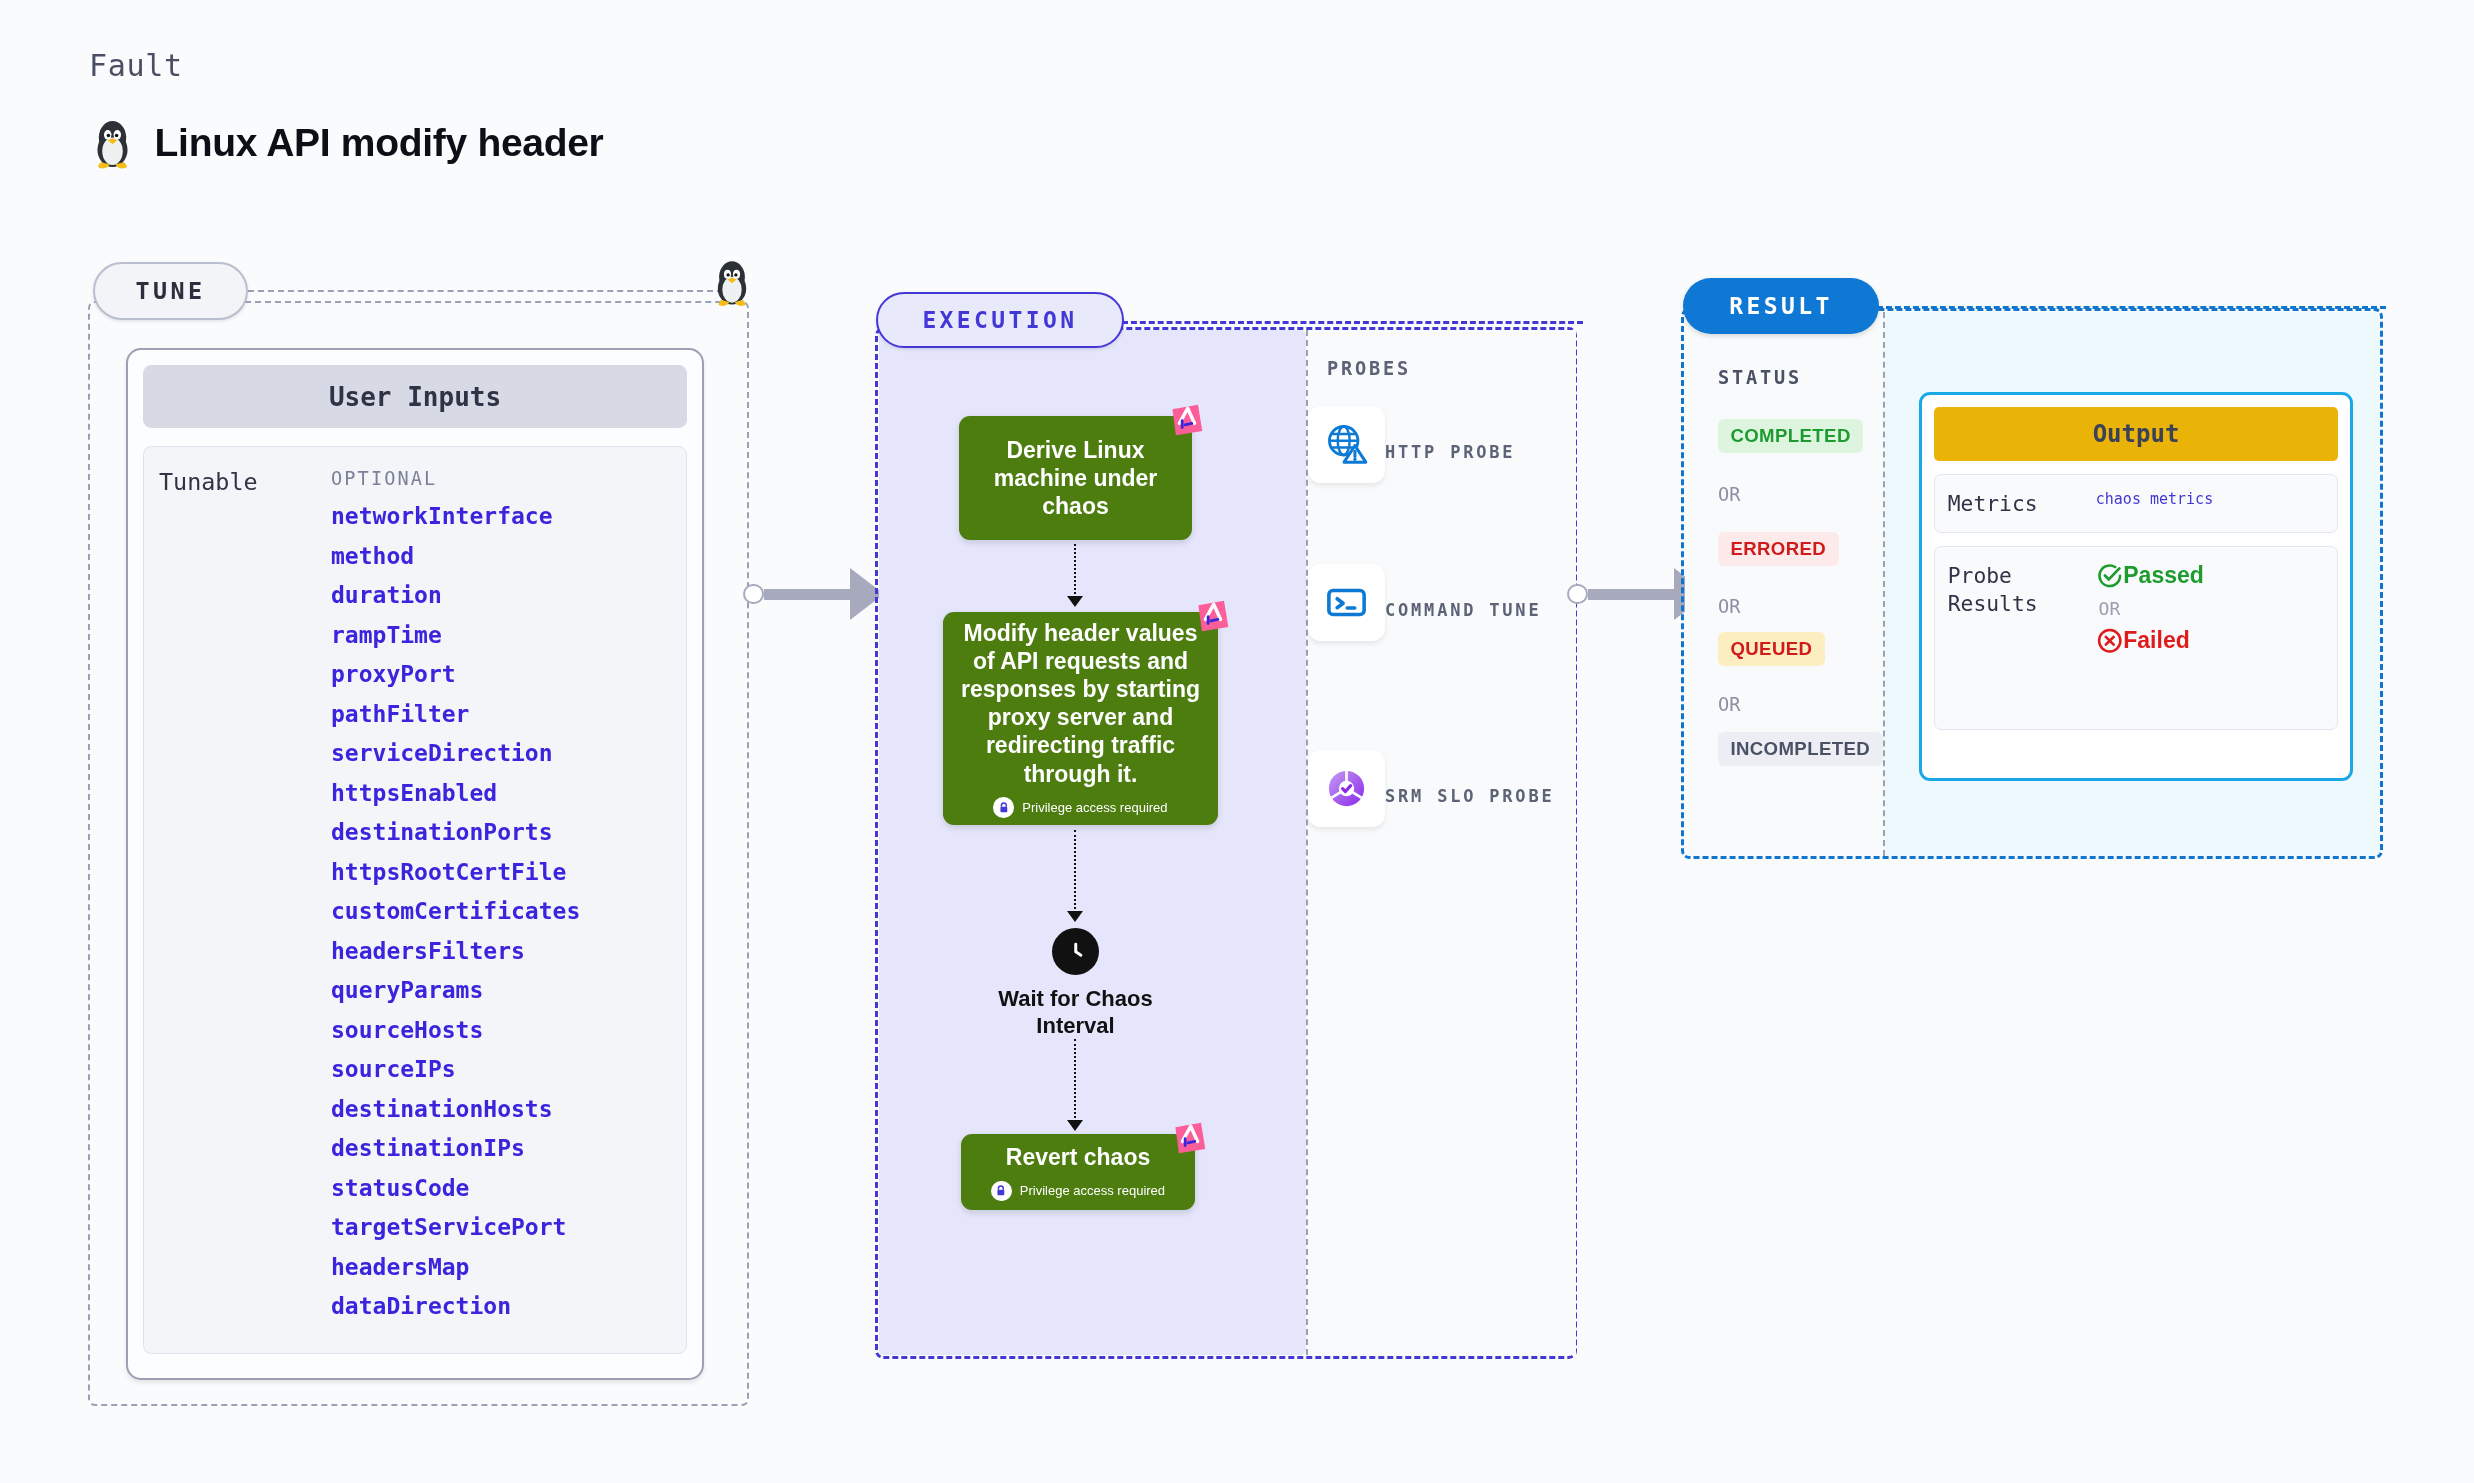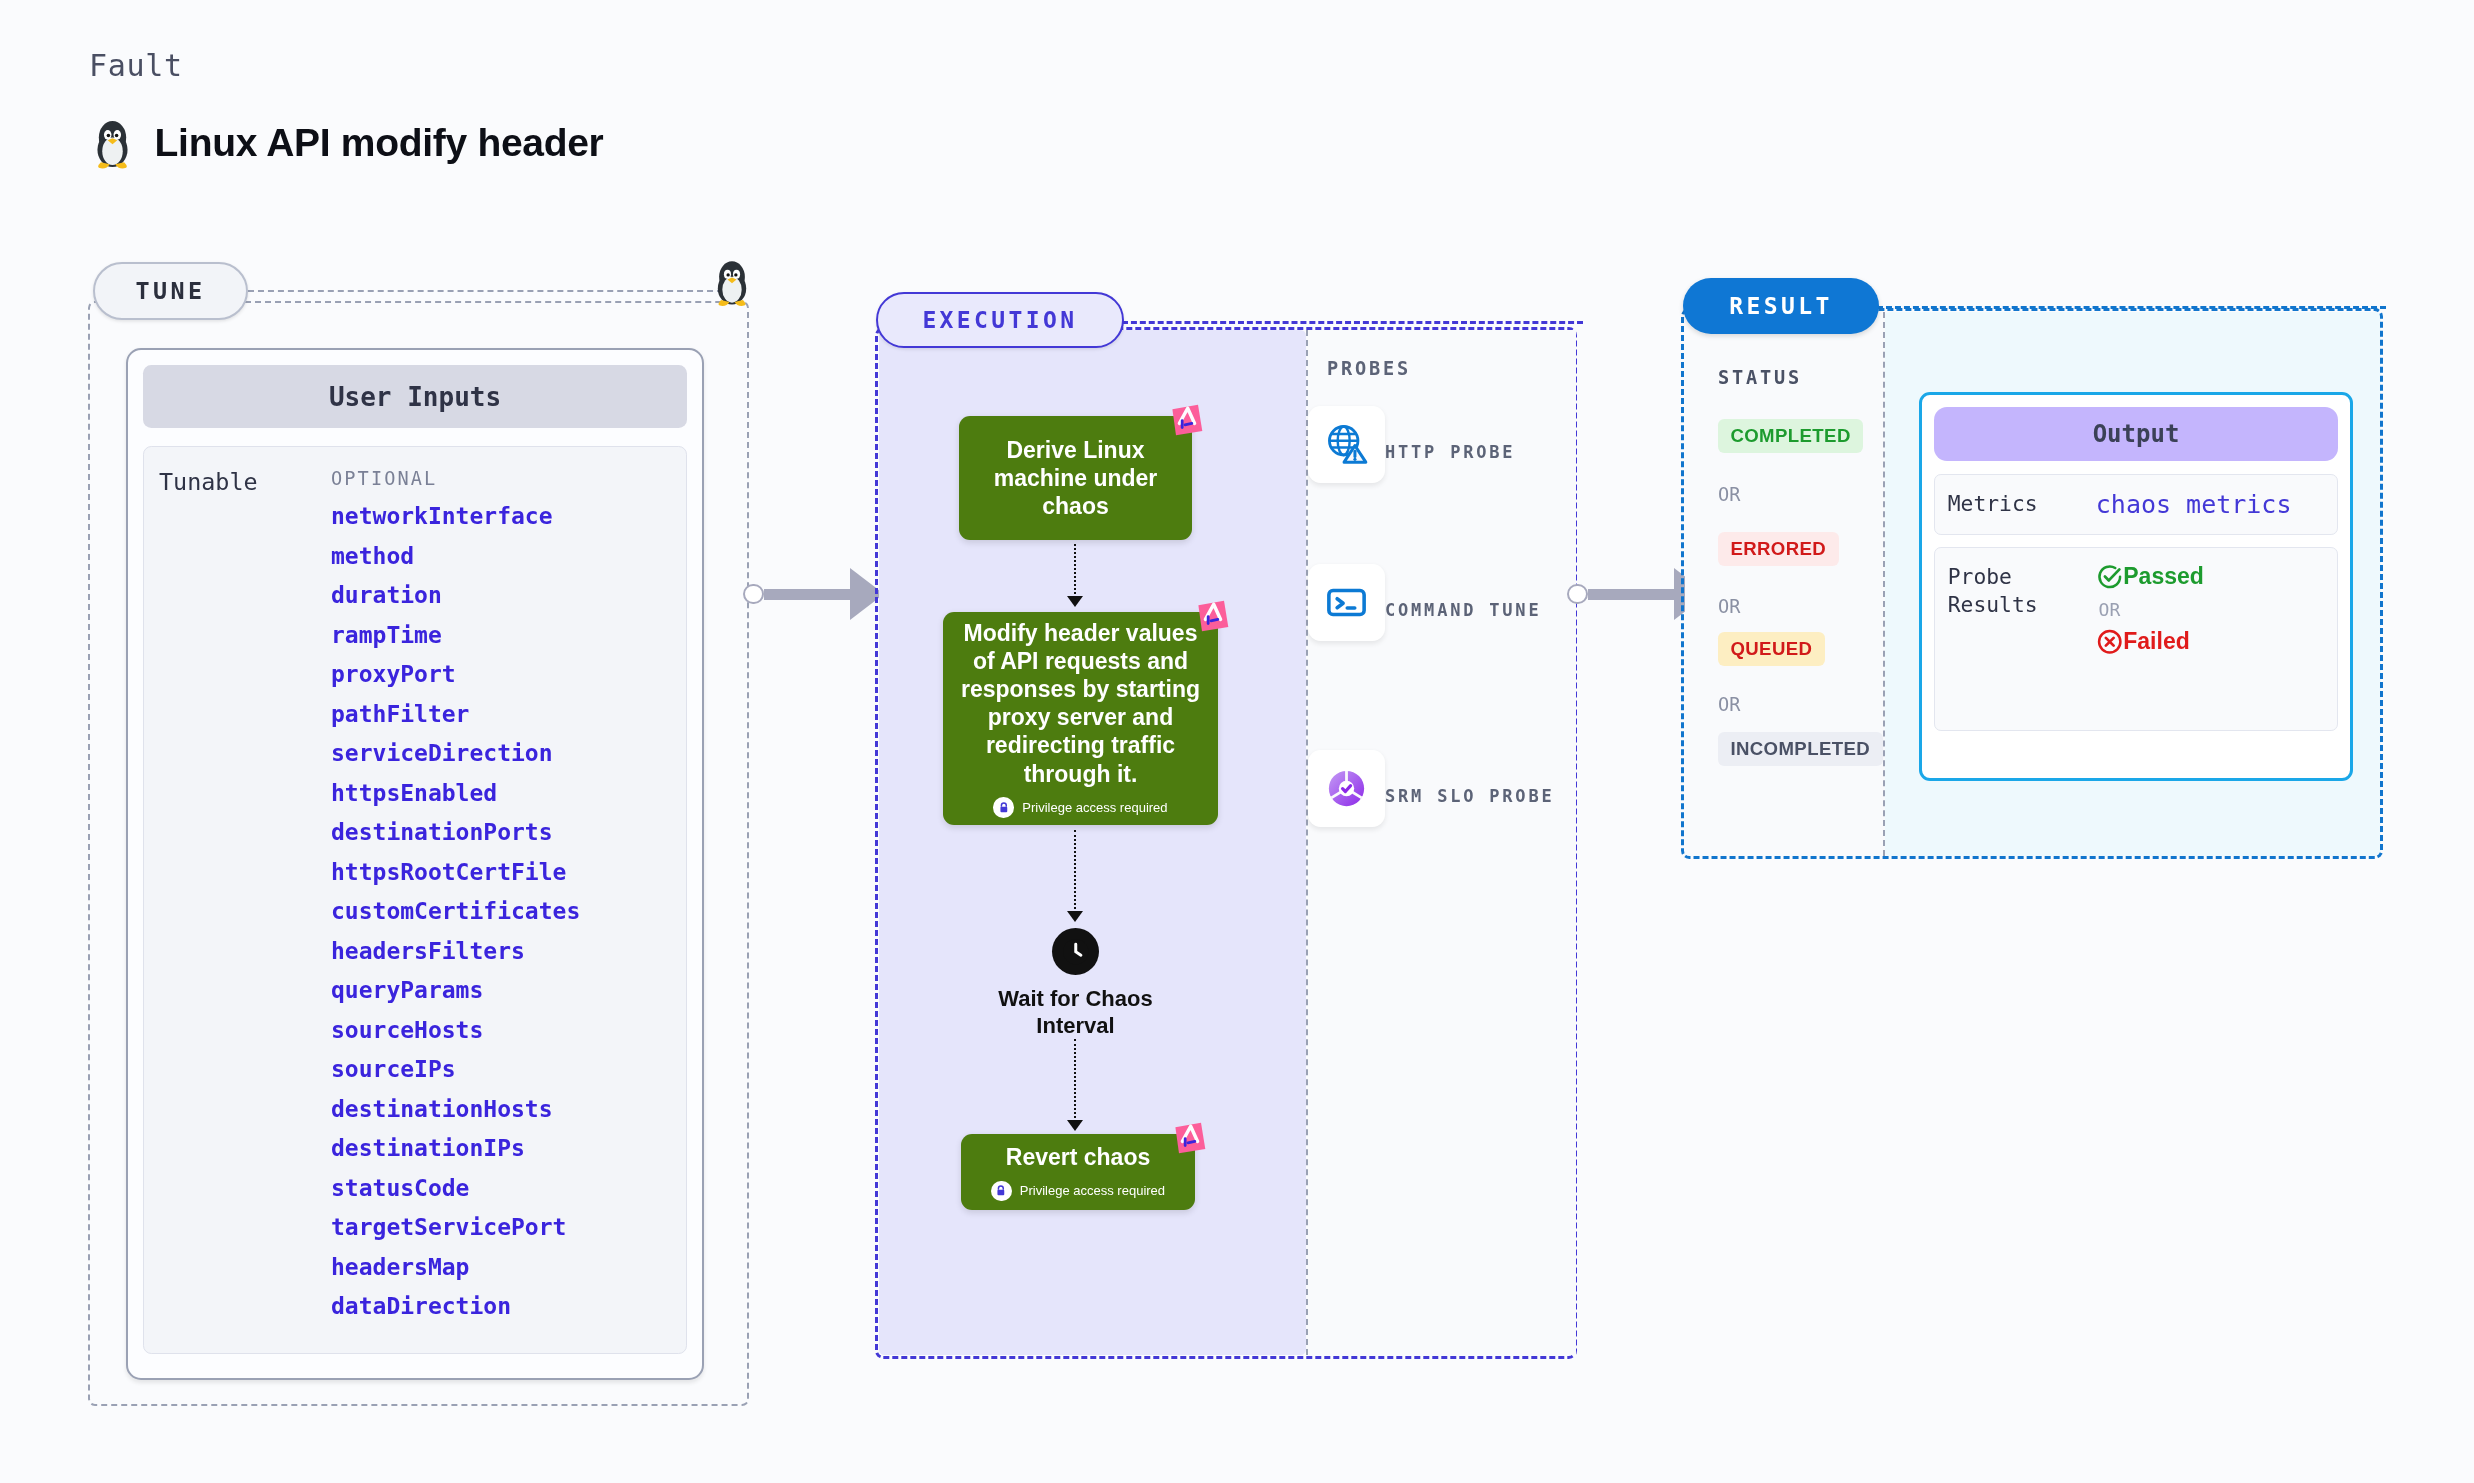--- a/index.html
+++ b/index.html
@@ -226,36 +226,36 @@
     font-family: "DejaVu Sans Mono", monospace;
   }
 
   
   #output-card {
     position: absolute; left: 1919px; top: 392px; width: 434px; height: 389px;
     background: #ffffff; border: 3.4px solid #1aa7e8; border-radius: 11px;
     padding: 12.4px;
   }
   .out-title {
-    height: 54px; background: #c4b5fd; border-radius: 13px;
+    height: 54px; background: #eab308; border-radius: 5px;
     display: flex; align-items: center; justify-content: center;
     font-family: "DejaVu Sans Mono", monospace;
     font-size: 24px; color: #3b4157; font-weight: bold;
   }
   .out-row {
     margin-top: 12.4px; background: #f9fafc; border: 1.4px solid #e3e6ef;
     border-radius: 6.9px; display: flex; padding: 15px 12.4px;
   }
   .out-key {
     font-family: "DejaVu Sans Mono", monospace;
     font-size: 21.3px; color: #2f3346; width: 148px; flex: none; line-height: 1.3;
   }
   .out-val-link {
     font-family: "DejaVu Sans Mono", monospace;
-    font-size: 25px; color: #4338d6;
+    font-size: 15px; color: #4338d6;
   }
   .probe-res { display: flex; flex-direction: column; gap: 8.3px; }
   .res-line { display: flex; align-items: flex-start; font-size: 23px; font-weight: bold; }
   .res-pass { color: #1d9b2e; }
   .res-fail { color: #e01b1b; }
   .res-or {
     font-family: "DejaVu Sans Mono", monospace;
     font-size: 18px; color: #9aa0b2; margin-left: 2.8px;
   }
 

